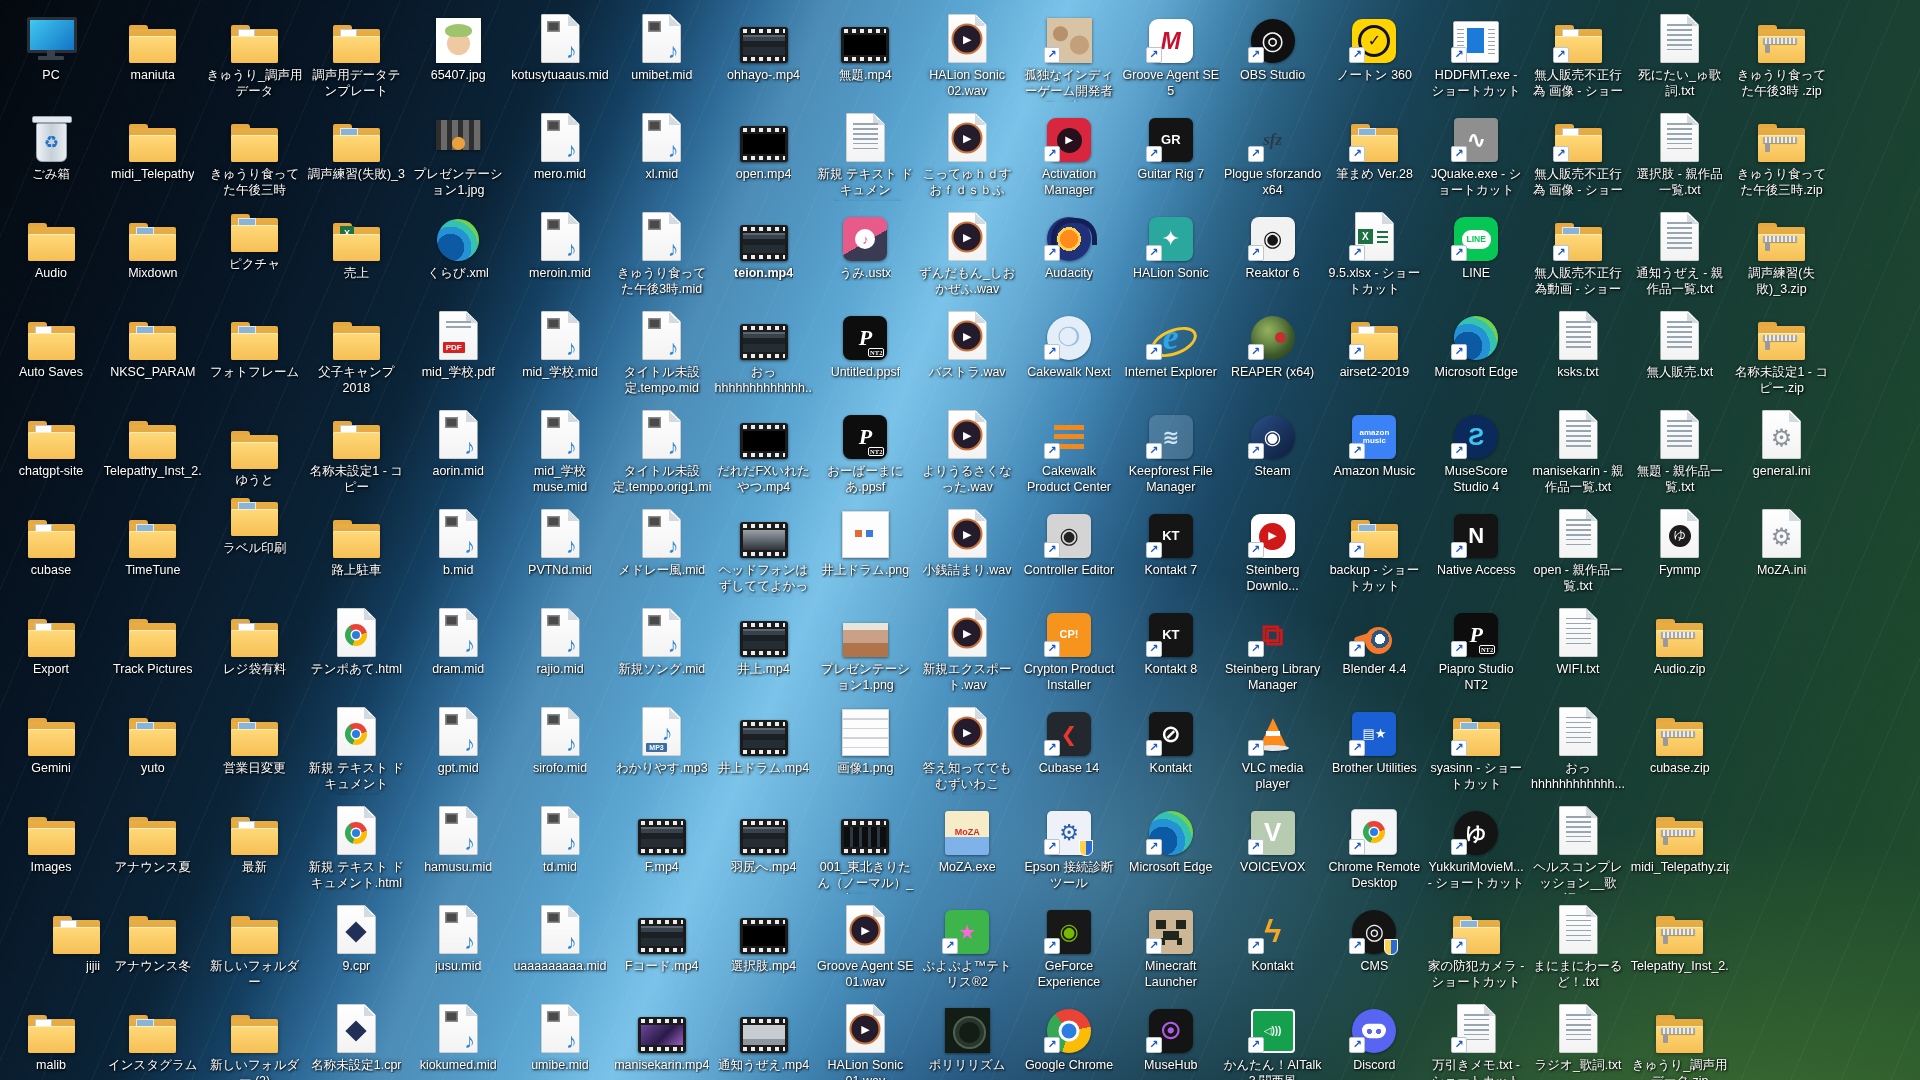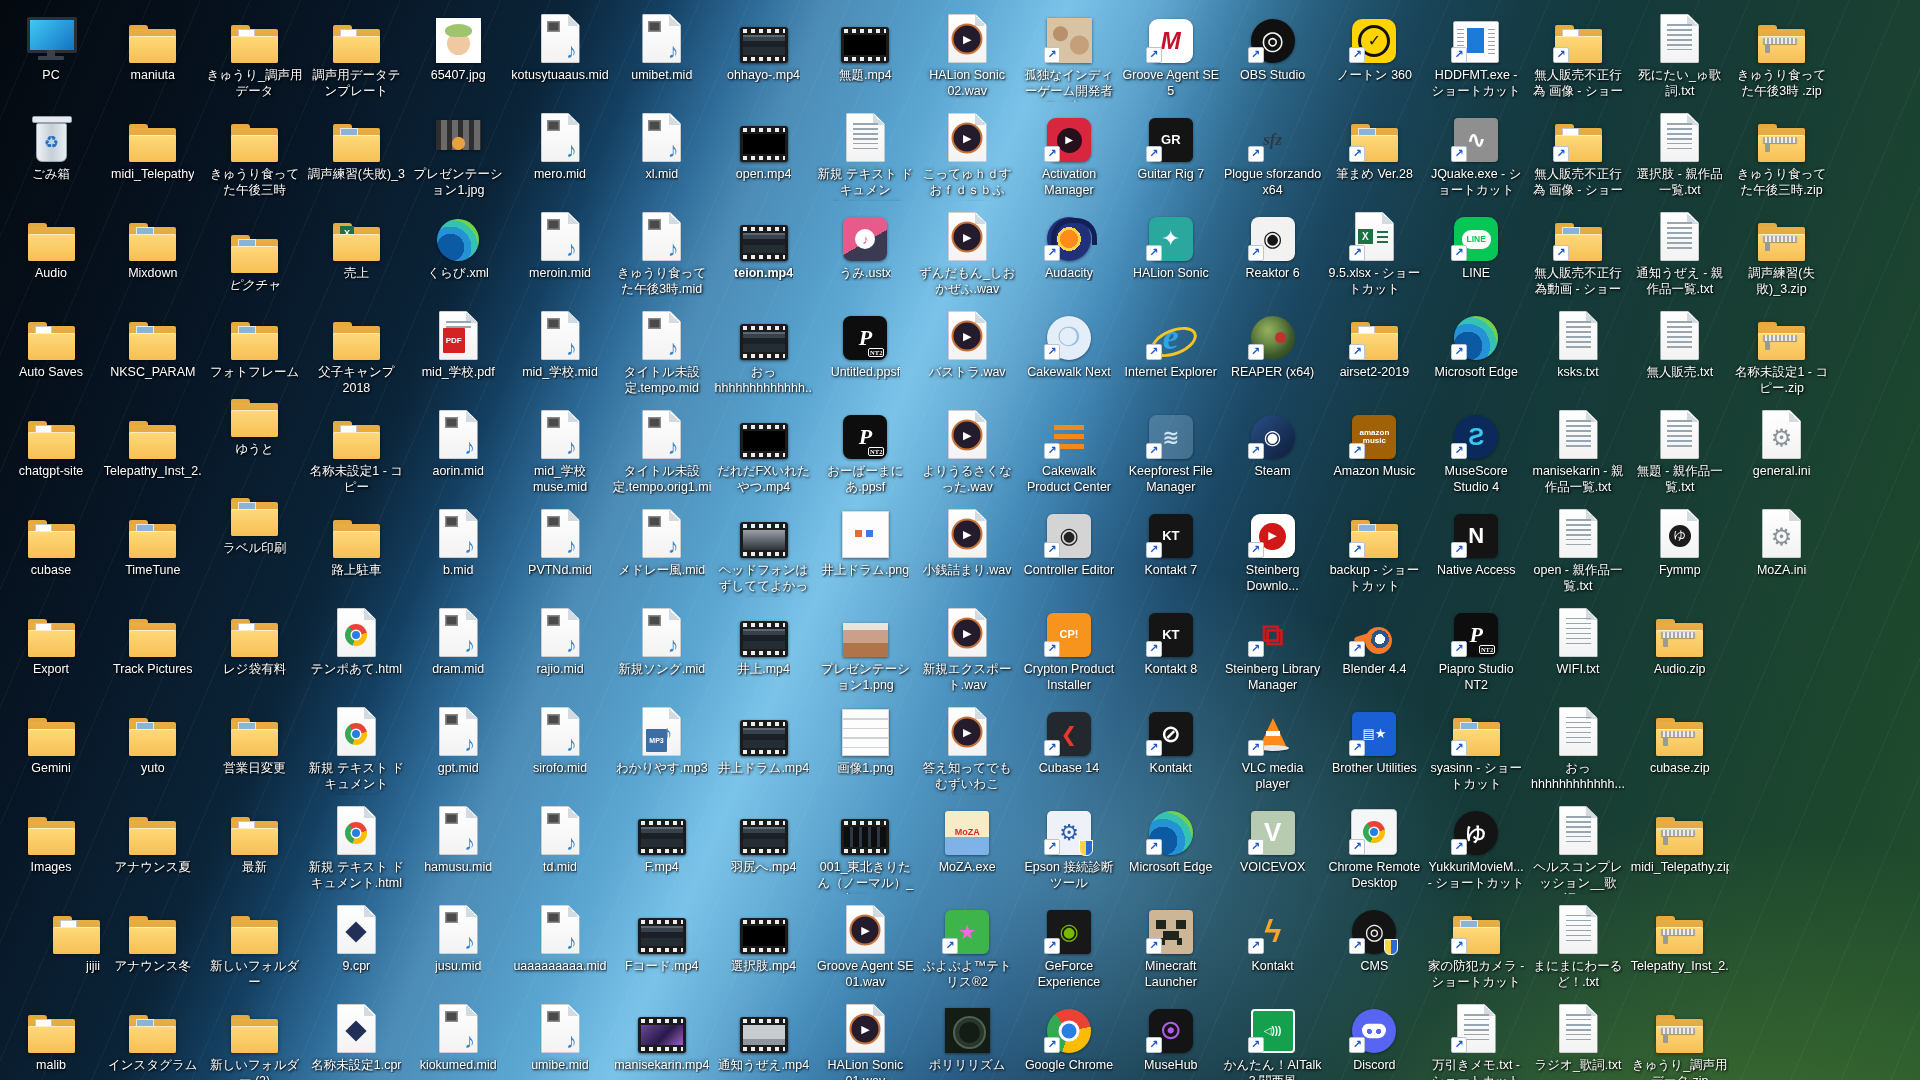--- a/index.html
+++ b/index.html
@@ -49,21 +49,21 @@
         background:linear-gradient(225deg,transparent 50%,#d4dbe0 50%)}
   .plines{position:absolute;left:6px;right:6px;top:9px;bottom:9px;
         background:repeating-linear-gradient(180deg,#97a6b0 0 1.5px,transparent 1.5px 5px)}
   .plines.top{bottom:auto;height:10px}
   .film-sq{position:absolute;top:6px;left:5px;width:13px;height:11px;background:#4a4a4a;box-shadow:inset 0 0 0 1.5px #8a8a8a}
   .note{position:absolute;right:2px;bottom:1px;color:#2f86d4;font-size:21px;font-style:normal;line-height:1}
   .playcir{position:absolute;left:50%;top:52%;transform:translate(-50%,-50%);width:27px;height:27px;
         border-radius:50%;background:#241c2c;border:2px solid #c8733a;color:#fff;display:flex;
         align-items:center;justify-content:center;font-size:11px;font-style:normal}
   .badge{position:absolute;left:3px;bottom:6px;background:#d42222;color:#fff;font-weight:bold;
-        font-size:8px;padding:8px 3px;border-radius:1px;font-style:normal}
+        font-size:8px;padding:1px 3px;border-radius:1px;font-style:normal}
   .badge.blue{background:#3a6ea5;font-size:7px;bottom:3px}
   .gear{position:absolute;left:50%;top:58%;transform:translate(-50%,-50%);color:#8a939a;font-size:24px;font-style:normal}
   .dia{position:absolute;left:50%;top:55%;width:15px;height:15px;background:#223057;
         transform:translate(-50%,-50%) rotate(45deg)}
   .logo-cir{position:absolute;left:50%;top:55%;transform:translate(-50%,-50%);width:22px;height:22px;
         border-radius:50%;background:#1c1c1c;color:#fff;font-size:12px;display:flex;align-items:center;
         justify-content:center;font-style:normal}
   .xlsblock{position:absolute;left:2px;top:16px;width:15px;height:15px;background:#1e7145;color:#fff;
         font-size:10px;font-weight:bold;text-align:center;line-height:15px;font-style:normal}
   .xlslines{position:absolute;right:5px;top:18px;width:11px;height:12px;
@@ -439,21 +439,21 @@
     <div class="cell" style="left: 205.6px; top: 108px;">
       <div class="ic">
         <div class="folder">
           <i class="f-tab"></i>
           <i class="f-back"></i>
           <i class="f-front"></i>
         </div>
       </div>
       <div class="lbl">きゅうり食ってた午後三時</div>
     </div>
-    <div class="cell" style="left: 205.6px; top: 219px; font-style: italic;">
+    <div class="cell" style="left: 205.6px; top: 198px;">
       <div class="ic">
         <div class="folder">
           <i class="f-tab"></i>
           <i class="f-back"></i>
           <i class="f-pic"></i>
           <i class="f-front"></i>
         </div>
       </div>
       <div class="lbl">ピクチャ</div>
     </div>
@@ -461,21 +461,21 @@
       <div class="ic">
         <div class="folder">
           <i class="f-tab"></i>
           <i class="f-back"></i>
           <i class="f-pic"></i>
           <i class="f-front"></i>
         </div>
       </div>
       <div class="lbl">フォトフレーム</div>
     </div>
-    <div class="cell" style="left: 205.6px; top: 383px;">
+    <div class="cell" style="left: 205.6px; top: 415px; font-family: Liberation Mono, monospace;">
       <div class="ic">
         <div class="folder">
           <i class="f-tab"></i>
           <i class="f-back"></i>
           <i class="f-front"></i>
         </div>
       </div>
       <div class="lbl">ゆうと</div>
     </div>
     <div class="cell" style="left: 205.6px; top: 482px;">
@@ -1510,21 +1510,21 @@
           <i class="f-back"></i>
           <i class="f-doc"></i>
           <i class="f-front"></i>
         </div>
         <i class="sca">↗</i>
       </div>
       <div class="lbl">airset2-2019</div>
     </div>
     <div class="cell" style="left: 1325.4px; top: 405px;">
       <div class="ic">
-        <div class="app44" style="background:#a16207;color:#ffffff;font-size:8px;border-radius:6px;">
+        <div class="app44" style="background:#3b82f6;color:#ffffff;font-size:8px;border-radius:6px;">
           <span class="amz">amazon<br>music</span>
         </div>
         <i class="sca">↗</i>
       </div>
       <div class="lbl">Amazon Music</div>
     </div>
     <div class="cell" style="left: 1325.4px; top: 504px;">
       <div class="ic">
         <div class="folder">
           <i class="f-tab"></i>

